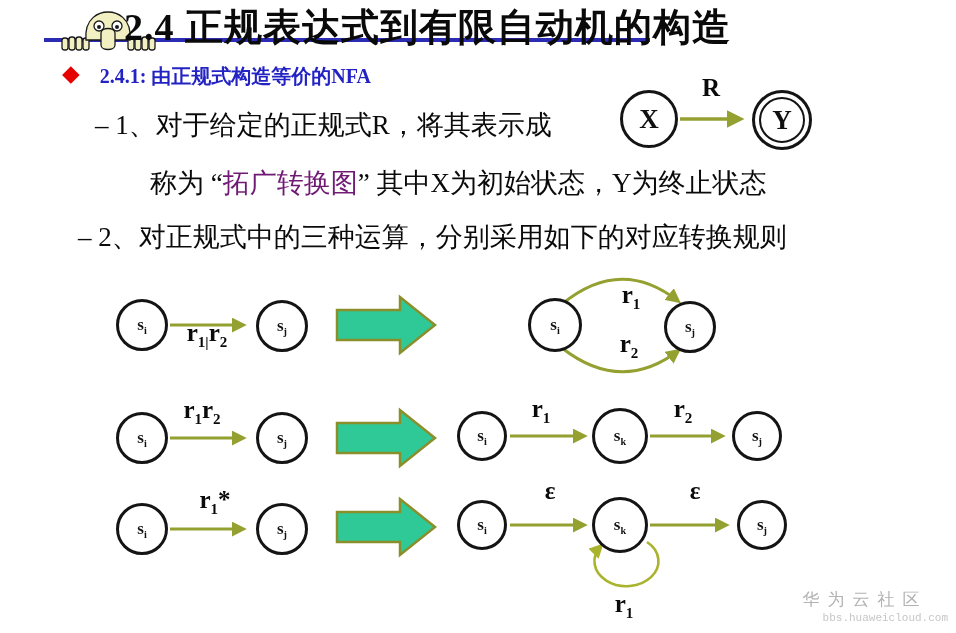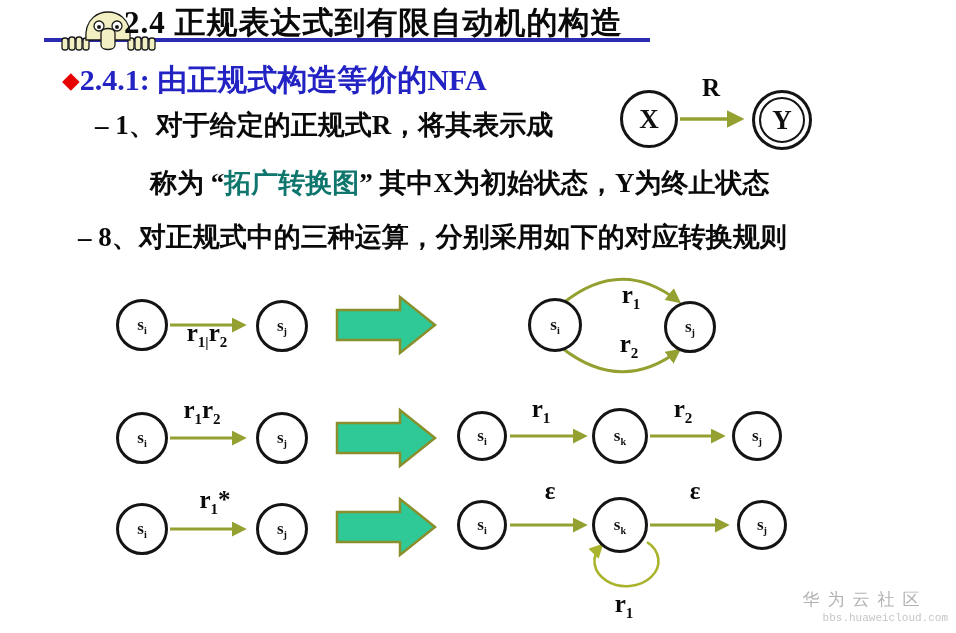--- a/index.html
+++ b/index.html
@@ -1,33 +1,33 @@
 <!DOCTYPE html>
 <html><head>
 <meta charset="utf-8">
 <style>
   html,body{margin:0;padding:0;background:#888;}
   .slide{position:relative;width:956px;height:633px;background:#ffffff;overflow:hidden;
          font-family:"Liberation Serif","DejaVu Serif",serif;color:#111;}
   
   .hline{position:absolute;left:44px;top:38px;width:606px;height:4px;background:#2b2bb4;}
   .kilroy{position:absolute;left:52px;top:7px;}
-  .title{position:absolute;left:124px;top:2px;font-size:31px;font-weight:bold;color:#0a0a0a;
+  .title{position:absolute;left:124px;top:2px;font-size:38px;font-weight:bold;color:#0a0a0a;
          letter-spacing:1px;white-space:nowrap;}
   
   .h2{position:absolute;left:62px;top:60px;white-space:nowrap;}
   .h2 .diamond{color:#e60000;font-size:23px;vertical-align:2px;
                font-family:"DejaVu Sans",sans-serif;}
-  .h2 .htext{margin-left:0;font-size:30px;font-weight:bold;color:#2323c4;}
+  .h2 .htext{margin-left:20px;font-size:20px;font-weight:bold;color:#2323c4;}
   
-  .bline{position:absolute;font-size:27px;font-weight:bold;white-space:nowrap;color:#0a0a0a;}
+  .bline{position:absolute;font-size:27px;font-weight:normal;white-space:nowrap;color:#0a0a0a;}
   .l1{left:95px;top:107px;}
   .l2{left:150px;top:165px;}
   .l3{left:78px;top:219px;}
-  .red{color:#0f766e;}
+  .red{color:#701a75;}
   
   .canvas{position:absolute;left:0;top:0;z-index:1;}
   
   .node{position:absolute;z-index:2;background:#fff;border:3px solid #141414;border-radius:50%;
         box-sizing:border-box;display:flex;align-items:center;justify-content:center;
         font-weight:bold;font-size:17px;}
   .node sub, .label sub{font-size:0.6em;line-height:0;}
   .node-inner{border:2.5px solid #141414;border-radius:50%;width:46px;height:46px;
         box-sizing:border-box;display:flex;align-items:center;justify-content:center;}
   .big{font-size:27px;}
@@ -72,21 +72,21 @@
     </g>
   </svg>
   <div class="title">2.4  正规表达式到有限自动机的构造</div>
 
   <div class="h2">
     <span class="diamond">◆</span><span class="htext">2.4.1:  由正规式构造等价的NFA</span>
   </div>
 
   <div class="bline l1">– 1、对于给定的正规式R，将其表示成</div>
   <div class="bline l2"><span>称为 “</span><span class="red">拓广转换图</span><span>” 其中X为初始状态，Y为终止状态</span></div>
-  <div class="bline l3">– 8、对正规式中的三种运算，分别采用如下的对应转换规则</div>
+  <div class="bline l3">– 2、对正规式中的三种运算，分别采用如下的对应转换规则</div>
 
   <svg class="canvas" width="956" height="633" viewBox="0 0 956 633">
     <defs>
       <marker id="ah" viewBox="0 0 10 10" refX="7.5" refY="5" markerWidth="5" markerHeight="5" orient="auto-start-reverse">
         <path d="M0,0 L10,5 L0,10 z" fill="#94a131"></path>
       </marker>
       <marker id="ah2" viewBox="0 0 10 10" refX="7.5" refY="5" markerWidth="5.5" markerHeight="5.5" orient="auto-start-reverse">
         <path d="M0,0 L10,5 L0,10 z" fill="#a9b32b"></path>
       </marker>
       <path id="blk" d="M -49,-15 L 14,-15 L 14,-28 L 49,0 L 14,28 L 14,15 L -49,15 Z" fill="#2fc997" stroke="#8a8f2b" stroke-width="2.5"></path>

